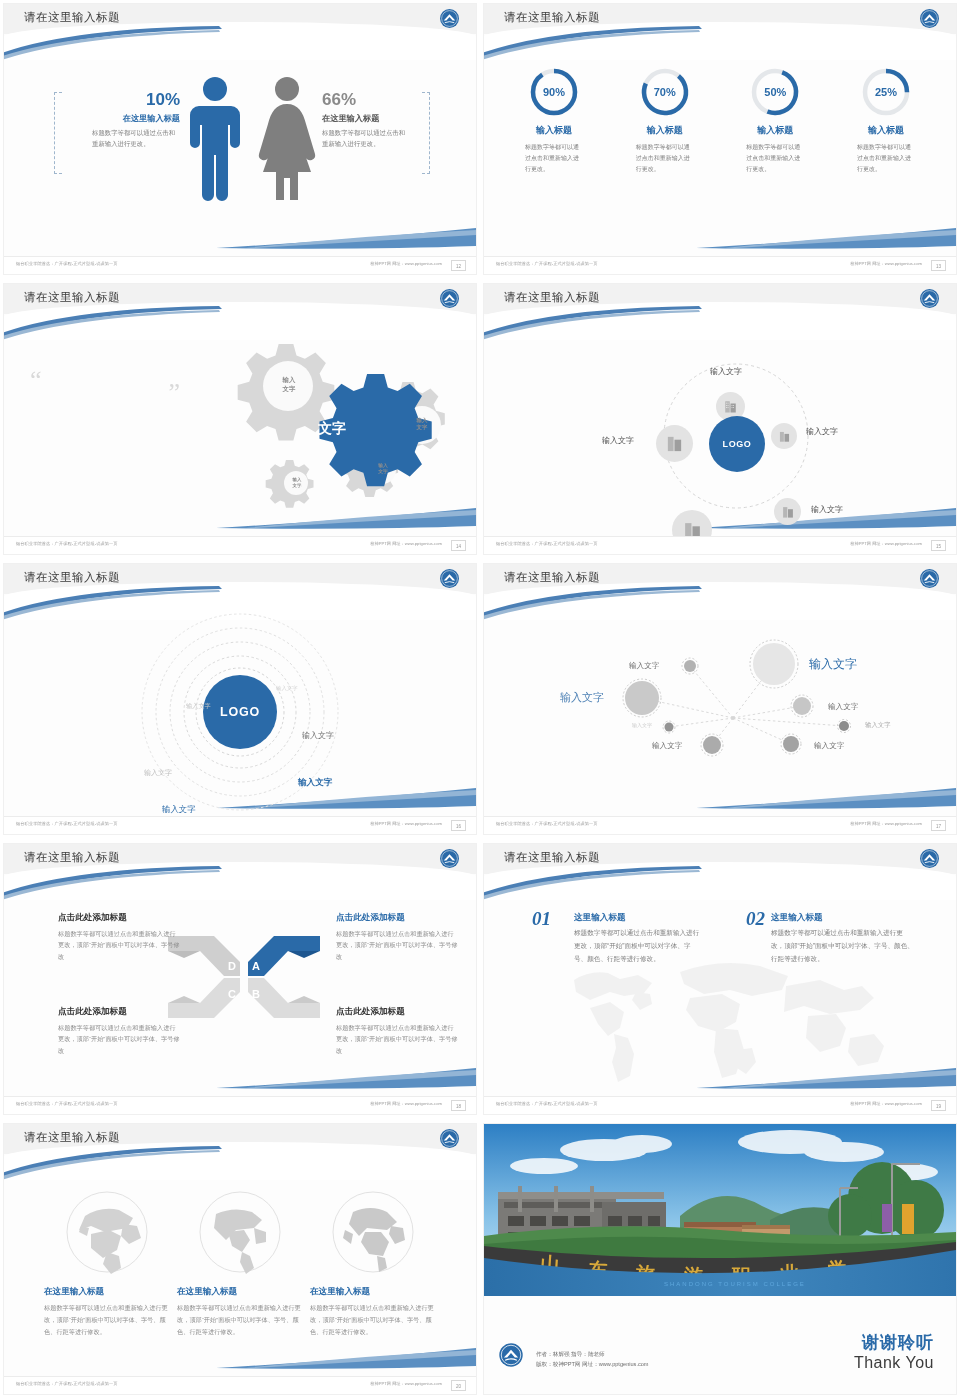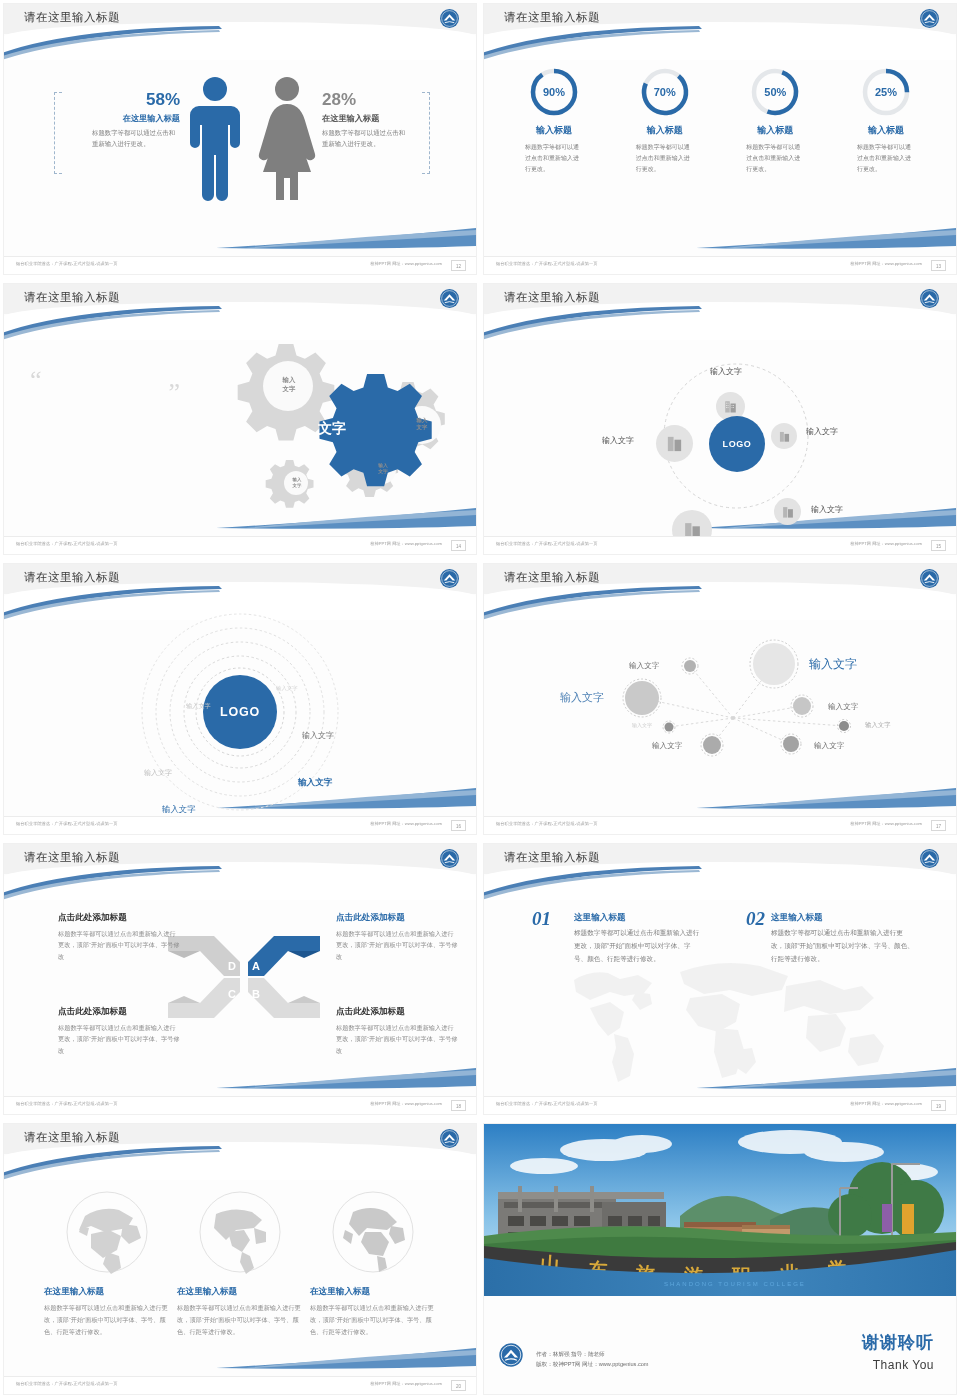--- a/index.html
+++ b/index.html
@@ -81,21 +81,21 @@
   .n-desc { font-size:6.6px; color:#7e7e7e; line-height:1.95; margin-top:3px; }
 
   
   .g-col { width:126px; }
   .g-title { font-size:8.6px; font-weight:bold; color:#2a6aa8; margin-top:8px; }
   .g-desc { font-size:6.2px; color:#8a8a8a; line-height:1.9; margin-top:4px; }
 
   
   .photo { position:absolute; left:0; top:0; width:100%; height:172px; overflow:hidden; }
   .ty-zh { position:absolute; right:22px; bottom:40px; font-size:17px; font-weight:bold; color:#2a6aa8; letter-spacing:1px; }
-  .ty-en { position:absolute; right:22px; bottom:22px; font-size:12px; color:#3c3c3c; letter-spacing:.5px; }
+  .ty-en { position:absolute; right:22px; bottom:22px; font-size:16px; color:#3c3c3c; letter-spacing:.5px; }
   .credit { position:absolute; left:52px; bottom:24px; font-size:5.6px; color:#6d6d6d; line-height:1.9; }
   .credit-logo { position:absolute; left:14px; bottom:26px; width:26px; height:26px; }
 </style>
 </head>
 <body>
 
 <div class="deck">
 
   <div class="slide">
    <div class="slide-inner">
@@ -139,27 +139,27 @@
 
         <div style="position:absolute;left:252px;top:16px;">
           <svg width="62" height="125" viewBox="0 0 62 125">
             <circle cx="31" cy="13" r="12" fill="#7f7f7f"></circle>
             <path d="M31 28 c-11 0 -16 8 -19 20 l-9 30 a5 5 0 0 0 9 4 l6 -18 -11 32 h48 l-11 -32 6 18 a5 5 0 0 0 9 -4 l-9 -30 c-3 -12 -8 -20 -19 -20 z" fill="#7f7f7f"></path>
             <path d="M20 96 h22 v28 h-8 v-22 h-6 v22 h-8 z" fill="#7f7f7f"></path>
           </svg>
         </div>
 
         <div style="position:absolute;left:68px;top:30px;width:108px;text-align:right;">
-          <div class="pct-blue">58%</div>
+          <div class="pct-blue">10%</div>
           <div class="sub-blue">在这里输入标题</div>
           <div class="desc r" style="text-align:left;">标题数字等都可以通过点击和重新输入进行更改。</div>
         </div>
 
         <div style="position:absolute;left:318px;top:30px;width:108px;">
-          <div class="pct-gray">28%</div>
+          <div class="pct-gray">66%</div>
           <div class="sub-gray">在这里输入标题</div>
           <div class="desc">标题数字等都可以通过点击和重新输入进行更改。</div>
         </div>
       </div>
     </div>
 
     <div class="ftr">
       <div class="ftr-l">烟台职业学院首选：广开课程-正式片型组-说课第一页</div>
       <div class="ftr-r">校神PPT网  网址：www.pptgenius.com</div>
       <div class="ftr-pg">12</div>

